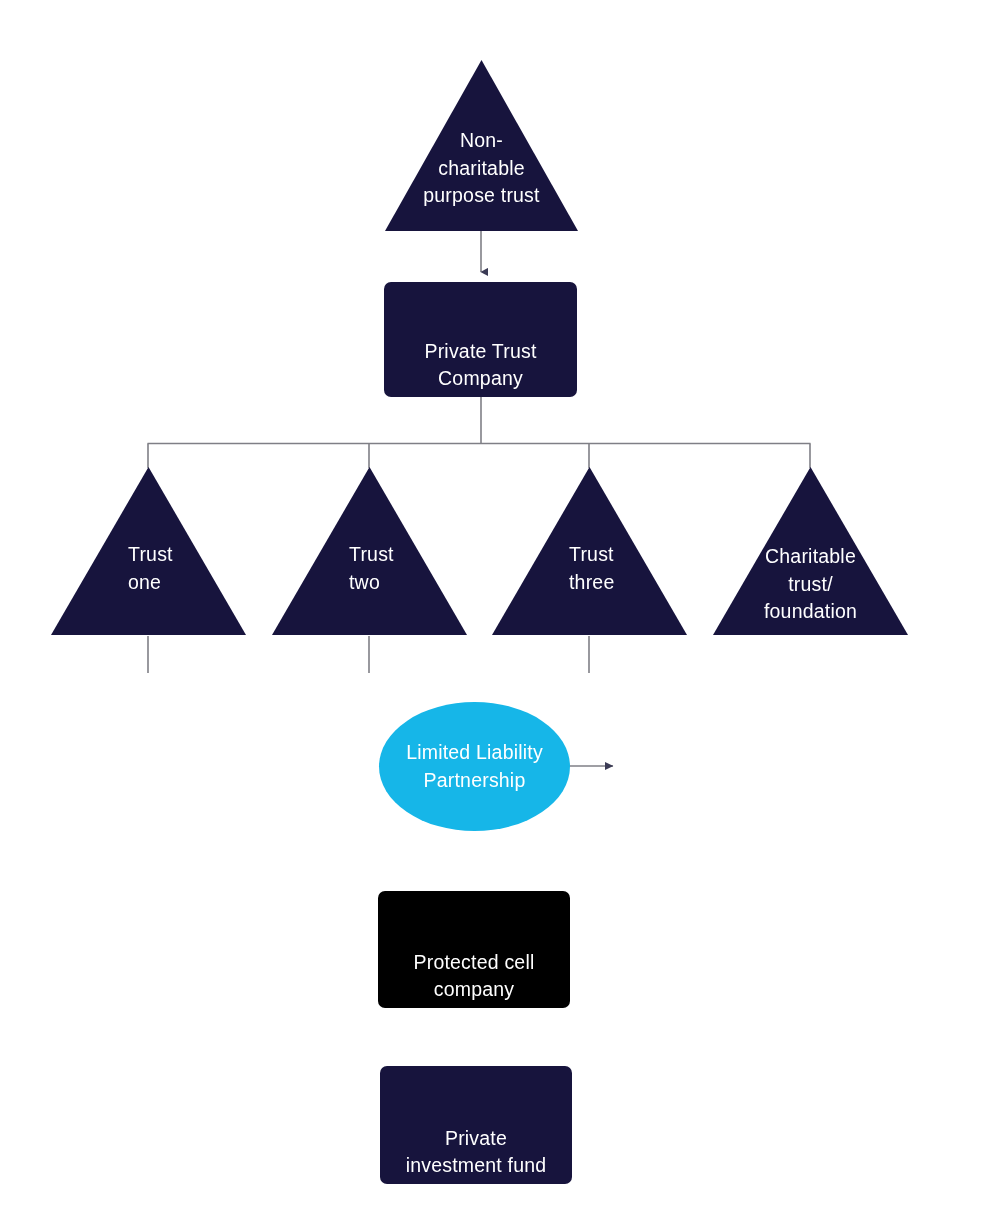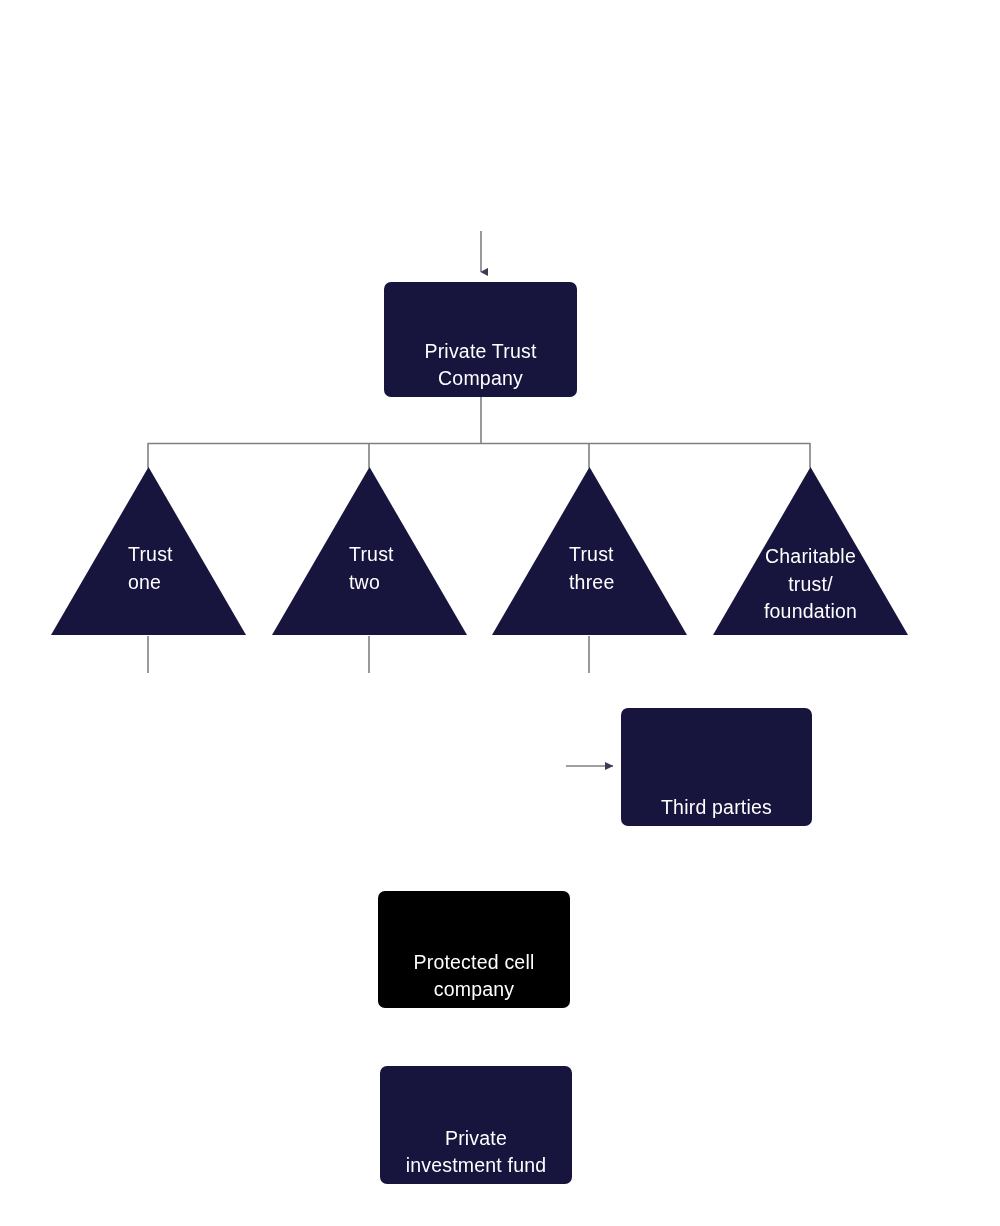--- a/index.html
+++ b/index.html
@@ -109,20 +109,28 @@
     <line x1="589" y1="443.5" x2="589" y2="468" stroke="#7f7f86" stroke-width="1.6"></line>
     <line x1="810" y1="443.5" x2="810" y2="468" stroke="#7f7f86" stroke-width="1.6"></line>
 
     <line x1="148" y1="636" x2="148" y2="673" stroke="#7f7f86" stroke-width="1.6"></line>
     <line x1="369" y1="636" x2="369" y2="673" stroke="#7f7f86" stroke-width="1.6"></line>
     <line x1="589" y1="636" x2="589" y2="673" stroke="#7f7f86" stroke-width="1.6"></line>
 
     <line x1="566" y1="766" x2="613" y2="766" stroke="#7f7f86" stroke-width="1.6" marker-end="url(#arrowhead-right)"></line>
   </svg>
 
+  <div class="node tri-node" style="left:385px; top:60px; width:193px; height:171px;">
+    <svg class="tri-shape" viewBox="0 0 193 171" preserveAspectRatio="none" xmlns="http://www.w3.org/2000/svg">
+      <polygon points="96.5,0 193,171 0,171" fill="#17143d"></polygon>
+    </svg>
+    <div class="tri-label center nowrap" style="top:67px;">Non-
+charitable
+purpose trust</div>
+  </div>
 
   <div class="node rect-node" style="left:384px; top:282px; width:193px; height:115px; background:#17143d;">
     <span class="nowrap">Private Trust
 Company</span>
   </div>
 
   <div class="node tri-node" style="left:51px; top:467px; width:195px; height:168px;">
     <svg class="tri-shape" viewBox="0 0 195 168" preserveAspectRatio="none" xmlns="http://www.w3.org/2000/svg">
       <polygon points="97.5,0 195,168 0,168" fill="#17143d"></polygon>
     </svg>
@@ -148,24 +156,25 @@
 
   <div class="node tri-node" style="left:713px; top:467px; width:195px; height:168px;">
     <svg class="tri-shape" viewBox="0 0 195 168" preserveAspectRatio="none" xmlns="http://www.w3.org/2000/svg">
       <polygon points="97.5,0 195,168 0,168" fill="#17143d"></polygon>
     </svg>
     <div class="tri-label center nowrap" style="top:76px;">Charitable
 trust/
 foundation</div>
   </div>
 
+  <div class="node ellipse-node" style="left:379px; top:702px; width:191px; height:129px; background:#16b6e8;">
+    <span class="nowrap">Limited Liability
+Partnership</span>
+  </div>
 
-  <div class="node rect-node" style="left:621px; top:708px; width:191px; height:118px; background:#17143d;">
-    <span class="nowrap">Third parties</span>
-  </div>
 
   <div class="node rect-node" style="left:378px; top:891px; width:192px; height:117px; background:#000000;">
     <span class="nowrap">Protected cell
 company</span>
   </div>
 
   <div class="node rect-node" style="left:380px; top:1066px; width:192px; height:118px; background:#17143d;">
     <span class="nowrap">Private
 investment fund</span>
   </div>

